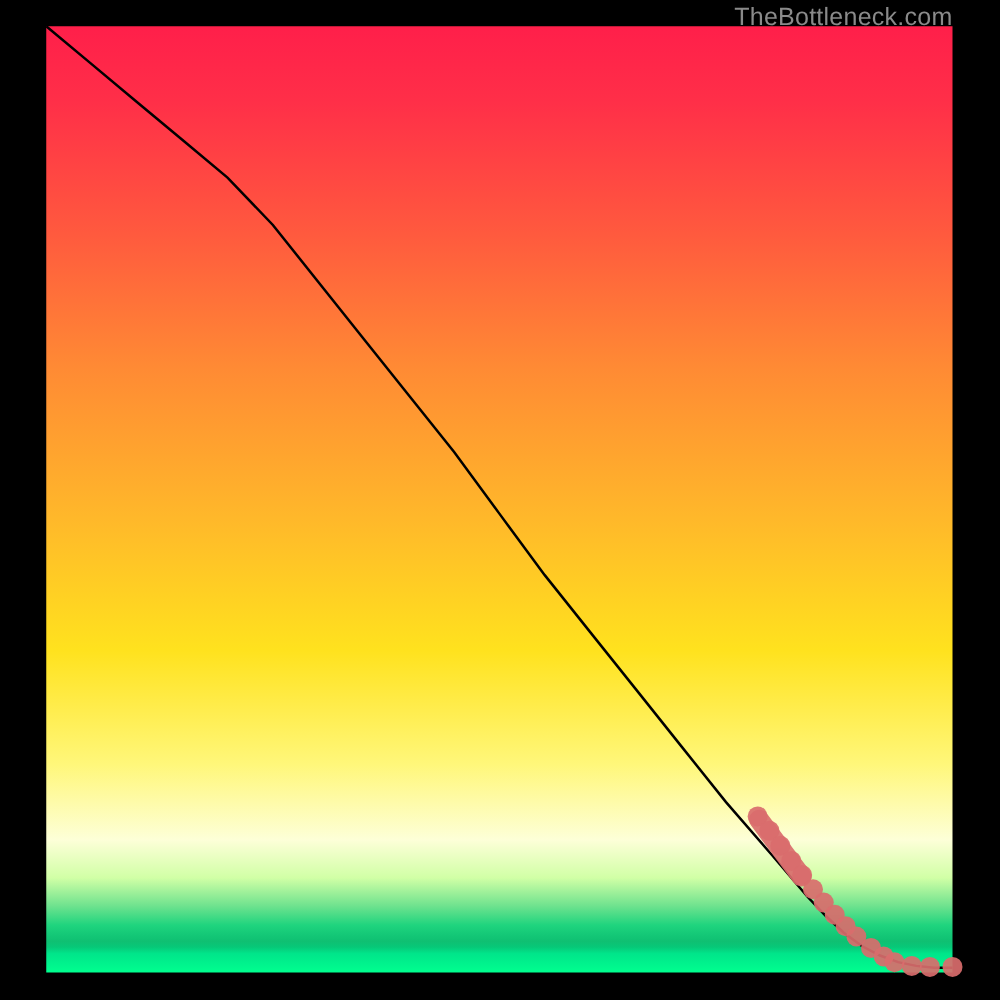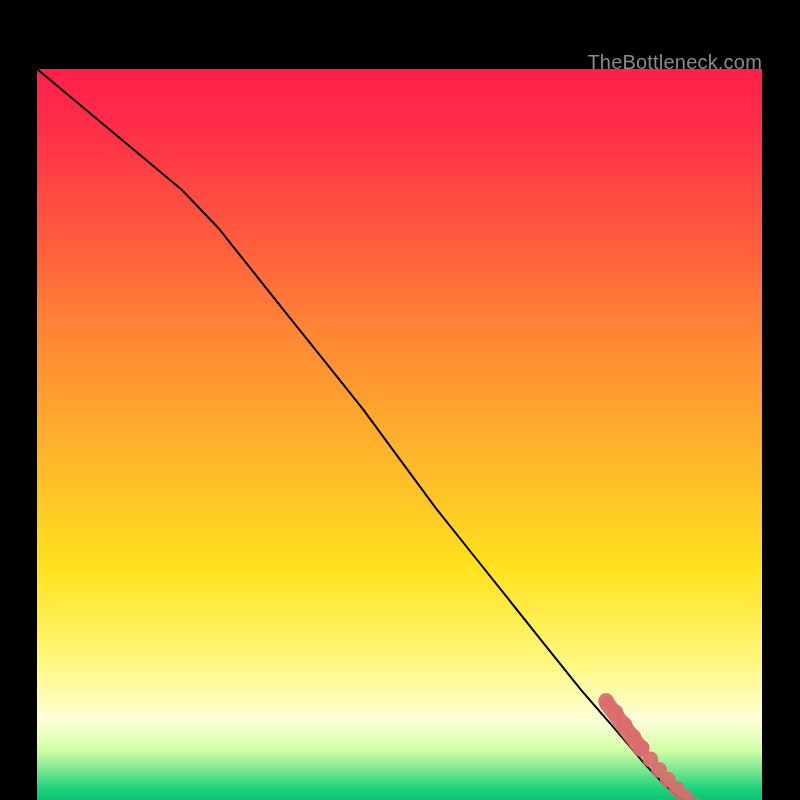--- a/index.html
+++ b/index.html
@@ -11,21 +11,20 @@
     overflow: hidden;
     font-family: Arial, Helvetica, sans-serif;
   }
   .frame {
     position: absolute;
     left: 0;
     top: 0;
     width: 800px;
     height: 675px;
     background: #000;
-    margin-top: 48px;
   }
   .plot {
     position: absolute;
     left: 37px;
     top: 21px;
     width: 725px;
     height: 757px;
     
     background: linear-gradient(
       to bottom,

